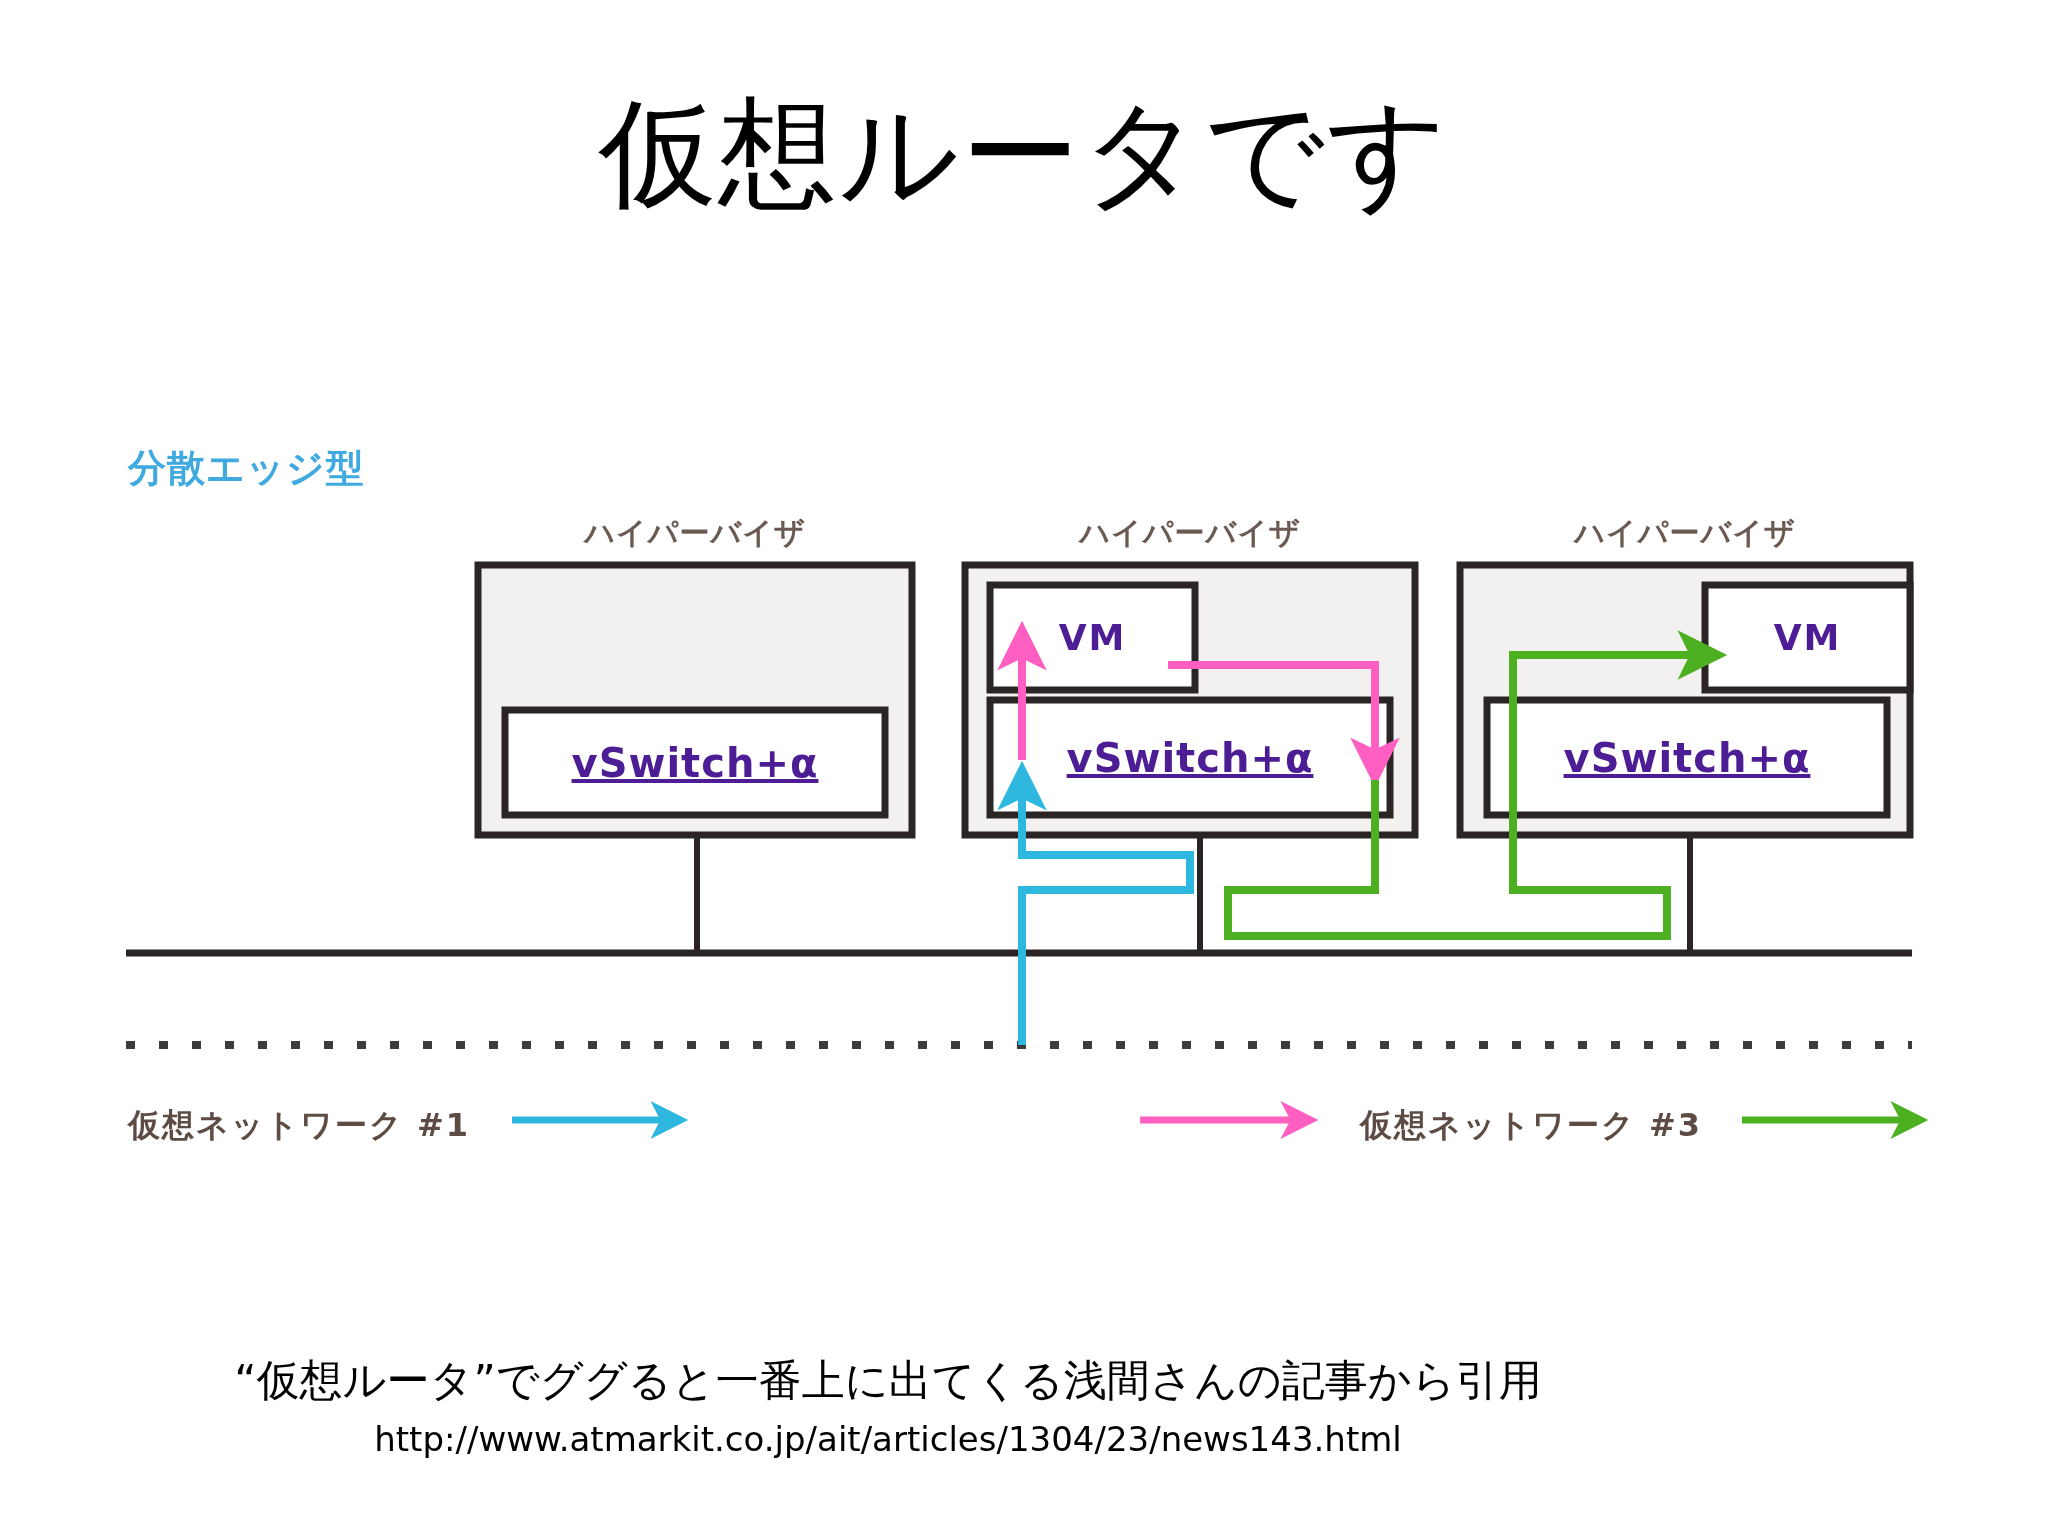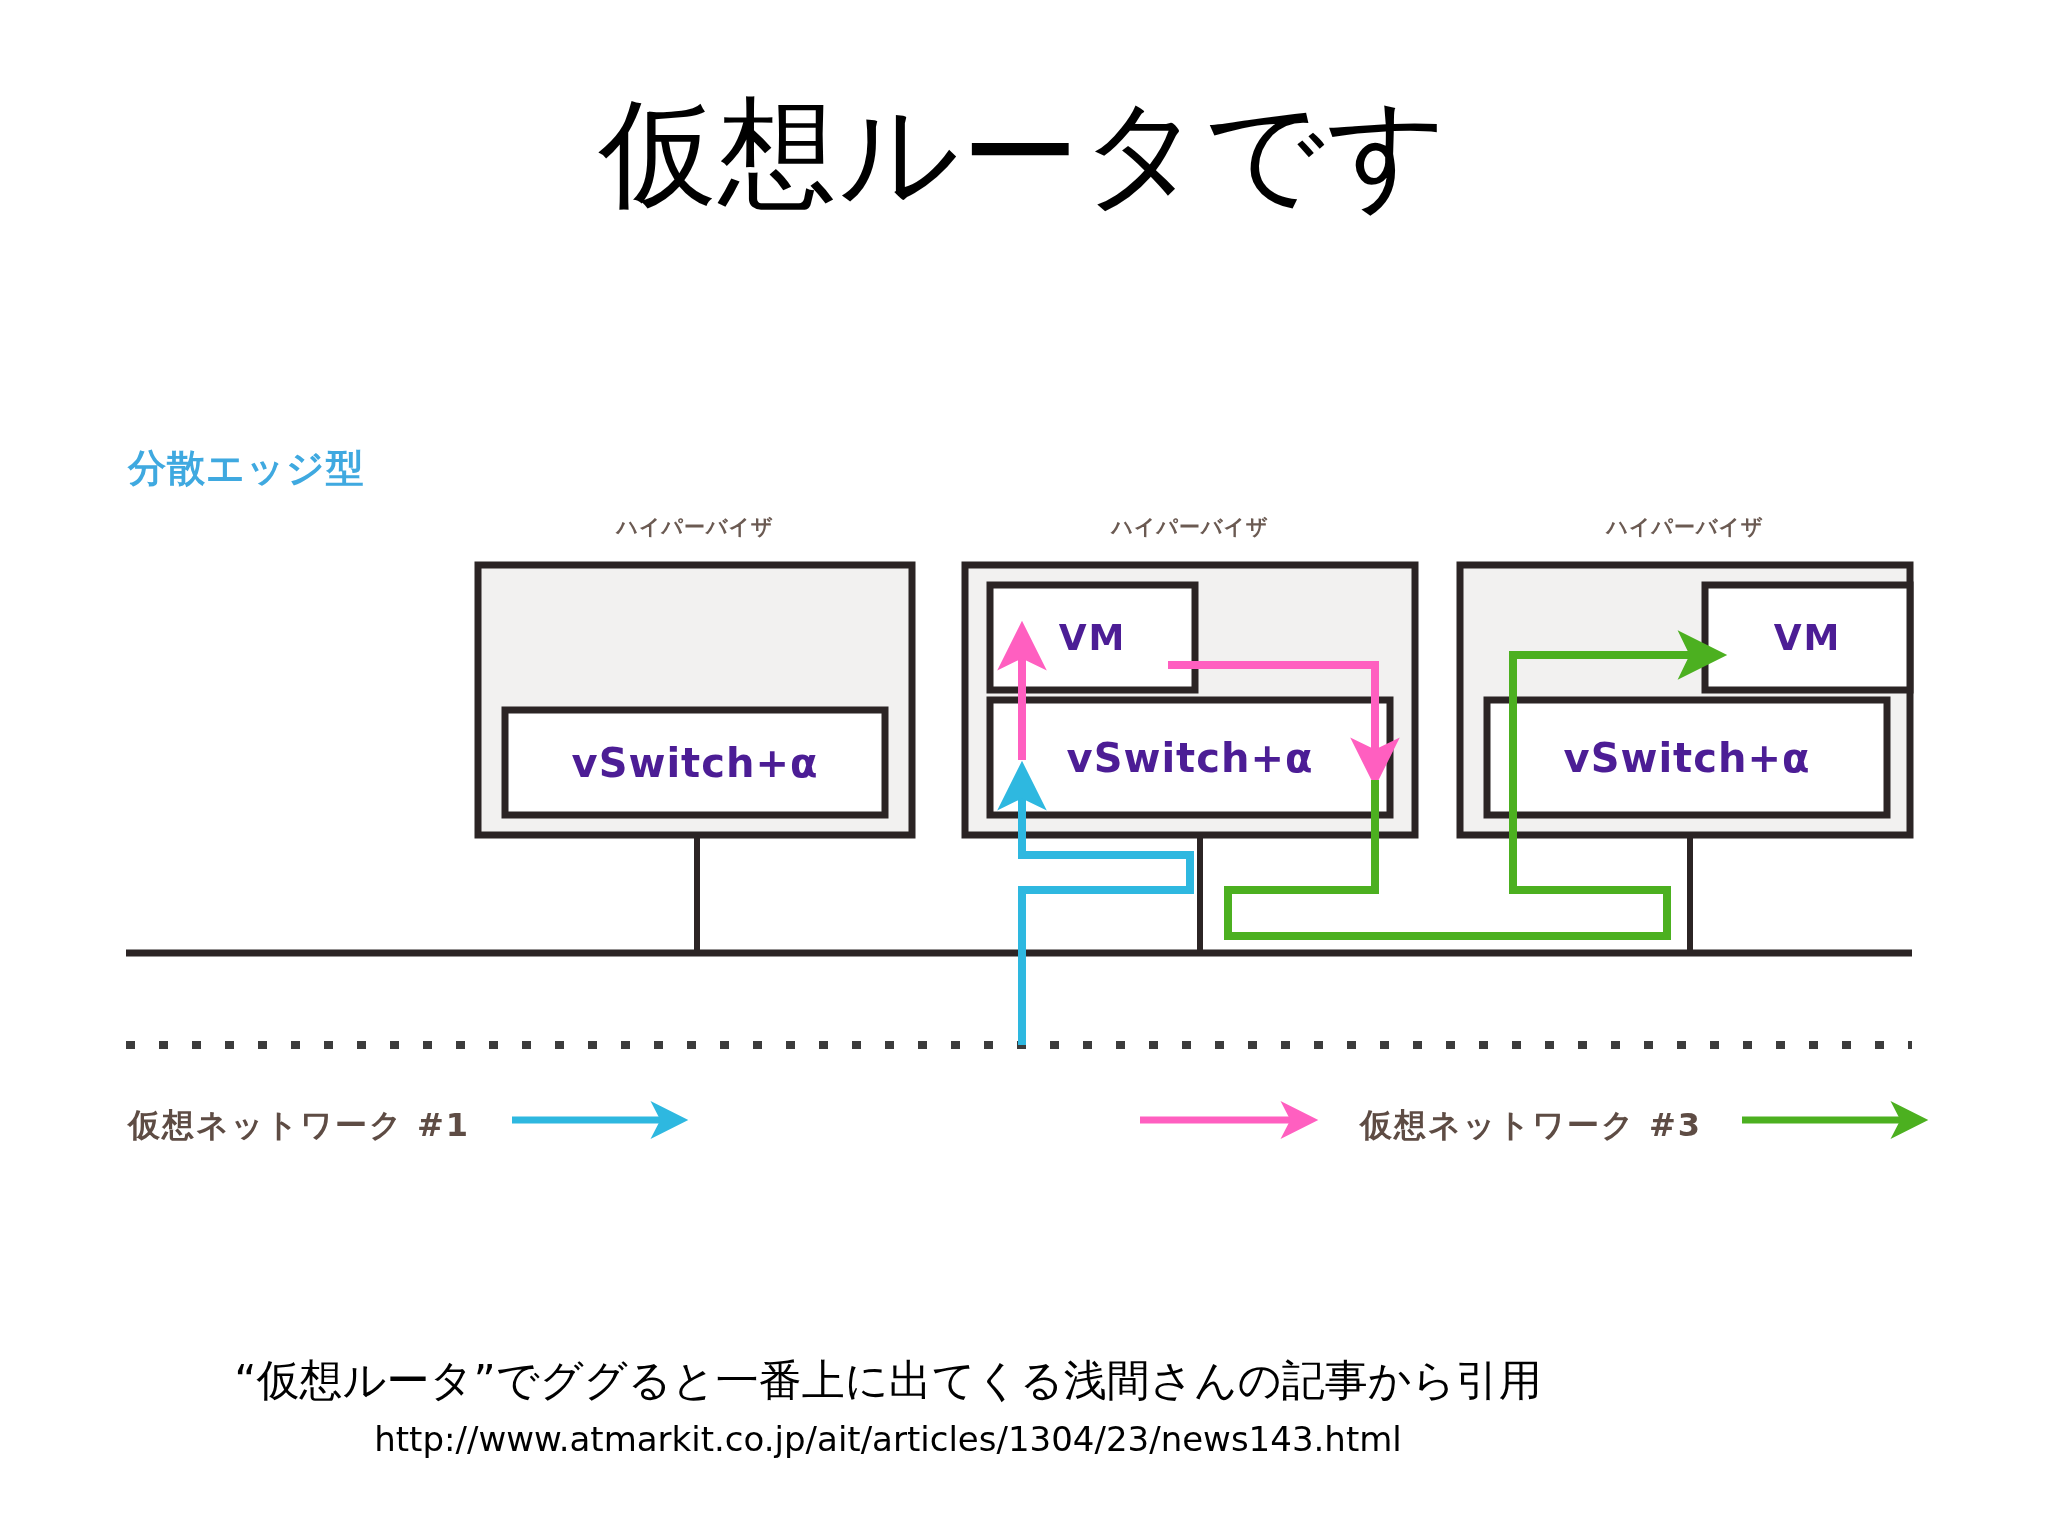--- a/index.html
+++ b/index.html
@@ -27,37 +27,37 @@
     letter-spacing:1px;
   }
 
   
   #diagram{position:absolute;left:0;top:0;width:2048px;height:1535px;}
 
   
   .hv-label{
     position:absolute;top:513px;
     font-family:"DejaVu Sans","Liberation Sans",sans-serif;
-    font-size:21px;font-weight:700;color:#6B5A52;
+    font-size:30px;font-weight:700;color:#6B5A52;
     text-align:center;white-space:nowrap;
     letter-spacing:1px;
   }
   .hv-label.h1{left:478px;width:434px;}
   .hv-label.h2{left:965px;width:450px;}
   .hv-label.h3{left:1460px;width:450px;}
 
   
   .boxtext{
     position:absolute;
     font-family:"DejaVu Sans","Liberation Sans",sans-serif;
     font-weight:700;color:#4c1d95;
     text-align:center;white-space:nowrap;
     display:flex;align-items:center;justify-content:center;
   }
-  .vsw{font-size:40px;letter-spacing:1px;}
+  .vsw{font-size:40px;letter-spacing:1px;text-decoration:underline;}
   .vm{font-size:36px;letter-spacing:2px;}
 
   
   .legend-item{
     position:absolute;top:1104px;
     font-family:"DejaVu Sans","Liberation Sans",sans-serif;
     font-size:32px;font-weight:700;color:#5E4C44;
     white-space:nowrap;letter-spacing:2px;
   }
   .lg1{left:128px;text-align:right;}

